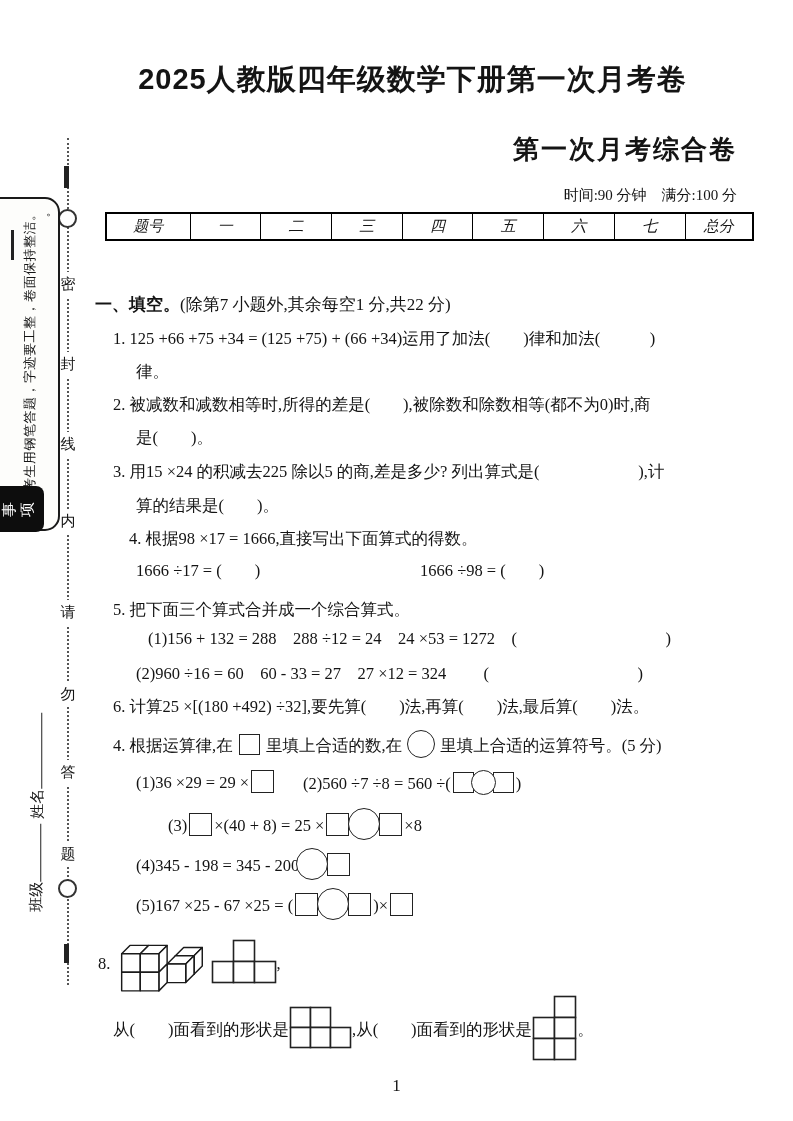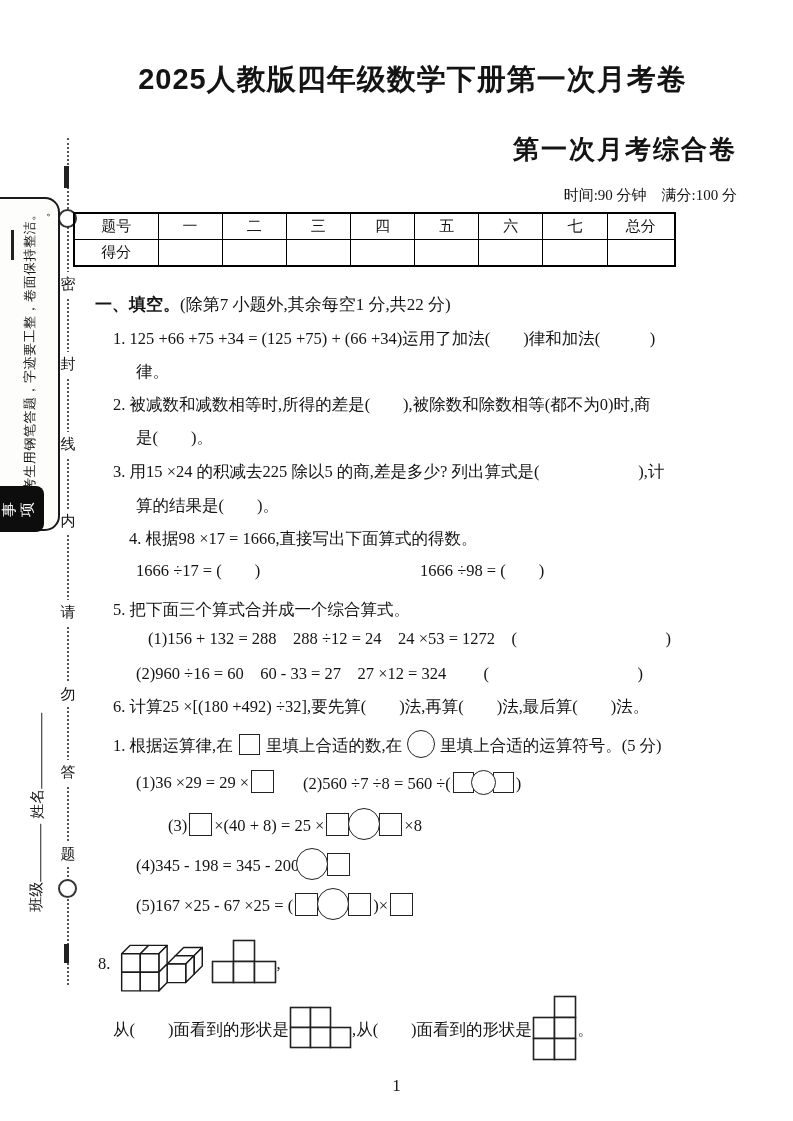--- a/index.html
+++ b/index.html
@@ -8,22 +8,22 @@
     font-family:"Liberation Serif",serif;color:#141414;overflow:hidden;
   }
   .line{position:absolute;white-space:pre;font-size:16.5px;line-height:22px;text-align:right;}
   
   .title{position:absolute;left:88px;top:60px;width:649px;text-align:center;
     font-family:"Liberation Sans",sans-serif;font-weight:bold;font-size:29px;letter-spacing:1px;}
   .subtitle{position:absolute;left:88px;top:132px;width:649px;text-align:right;
     font-weight:bold;font-size:26px;letter-spacing:2px;}
   .info{position:absolute;right:56px;top:186px;font-size:15px;}
   
-  #score-table{position:absolute;left:73px;top:212px;width:603px;border-collapse:collapse;
-    table-layout:fixed;border:2px solid #000;}
+  #score-table{position:absolute;left:105px;top:212px;width:649px;border-collapse:collapse;
+    table-layout:fixed;border:2px solid #000;font-style:italic;}
   #score-table td{border:1.5px solid #000;height:25px;text-align:center;font-size:15px;padding:0;}
   
   .sealline{position:absolute;left:67px;top:138px;height:847px;border-left:2px dotted #555;}
   .sealdash{position:absolute;left:64px;width:5px;background:#222;}
   .sealcirc{position:absolute;left:58px;width:15px;height:15px;border:2px solid #333;
     border-radius:50%;background:#fff;}
   .sealchar{position:absolute;left:58px;width:20px;text-align:center;background:#fff;
     font-size:15px;padding:3px 0;}
   .noticebox{position:absolute;left:-22px;top:197px;width:78px;height:330px;
     border:2.5px solid #1a1a1a;border-radius:15px;background:#fdfdfb;}
@@ -103,31 +103,20 @@
         <td>题号</td>
         <td>一</td>
         <td>二</td>
         <td>三</td>
         <td>四</td>
         <td>五</td>
         <td>六</td>
         <td>七</td>
         <td>总分</td>
       </tr>
-    <tr id="score-row2">
-        <td>得分</td>
-        <td></td>
-        <td></td>
-        <td></td>
-        <td></td>
-        <td></td>
-        <td></td>
-        <td></td>
-        <td></td>
-      </tr>
   </tbody>
 </table>
 
 <div class="line" style="left:95px;top:294px;font-size:17px;"><span class="bold">一、填空。</span><span>(除第7 小题外,其余每空1 分,共22 分)</span></div>
 
 <div class="line" style="left:113px;top:328px;">1. 125 +66 +75 +34 = (125 +75) + (66 +34)运用了加法(　　)律和加法(　　　)</div>
 <div class="line" style="left:136px;top:361px;">律。</div>
 
 <div class="line" style="left:113px;top:394px;">2. 被减数和减数相等时,所得的差是(　　),被除数和除数相等(都不为0)时,商</div>
 <div class="line" style="left:136px;top:427px;">是(　　)。</div>
@@ -138,21 +127,21 @@
 <div class="line" style="left:113px;top:528px;margin-left:16px;">4. 根据98 ×17 = 1666,直接写出下面算式的得数。</div>
 <div class="line" style="left:136px;top:560px;">1666 ÷17 = (　　)</div>
 <div class="line" style="left:420px;top:560px;">1666 ÷98 = (　　)</div>
 
 <div class="line" style="left:113px;top:599px;">5. 把下面三个算式合并成一个综合算式。</div>
 <div class="line" style="left:148px;top:628px;">(1)156 + 132 = 288　288 ÷12 = 24　24 ×53 = 1272　(　　　　　　　　　)</div>
 <div class="line" style="left:136px;top:663px;">(2)960 ÷16 = 60　60 - 33 = 27　27 ×12 = 324　 　(　　　　　　　　　)</div>
 
 <div class="line" style="left:113px;top:696px;">6. 计算25 ×[(180 +492) ÷32],要先算(　　)法,再算(　　)法,最后算(　　)法。</div>
 
-<div class="line" style="left:113px;top:730px;"><span>1. 根据运算律,在 </span><span class="ibox"></span><span> 里填上合适的数,在 </span><span class="icirc head"></span><span> 里填上合适的运算符号。(5 分)</span></div>
+<div class="line" style="left:113px;top:730px;"><span>4. 根据运算律,在 </span><span class="ibox"></span><span> 里填上合适的数,在 </span><span class="icirc head"></span><span> 里填上合适的运算符号。(5 分)</span></div>
 
 <div class="line" style="left:136px;top:770px;"><span>(1)36 ×29 = 29 ×</span><span class="ibox b"></span></div>
 <div class="line" style="left:303px;top:770px;"><span>(2)560 ÷7 ÷8 = 560 ÷(</span><span class="ibox"></span><span class="icirc ov"></span><span class="ibox"></span><span>)</span></div>
 
 <div class="line" style="left:136px;top:808px;margin-left:32px;"><span>(3)</span><span class="ibox b"></span><span>×(40 + 8) = 25 ×</span><span class="ibox b"></span><span class="icirc big"></span><span class="ibox b"></span><span>×8</span></div>
 
 <div class="line" style="left:136px;top:848px;"><span>(4)345 - 198 = 345 - 200</span><span class="icirc big"></span><span class="ibox b"></span></div>
 
 <div class="line" style="left:136px;top:888px;"><span>(5)167 ×25 - 67 ×25 = (</span><span class="ibox b"></span><span class="icirc big"></span><span class="ibox b"></span><span>)×</span><span class="ibox b"></span></div>
 

